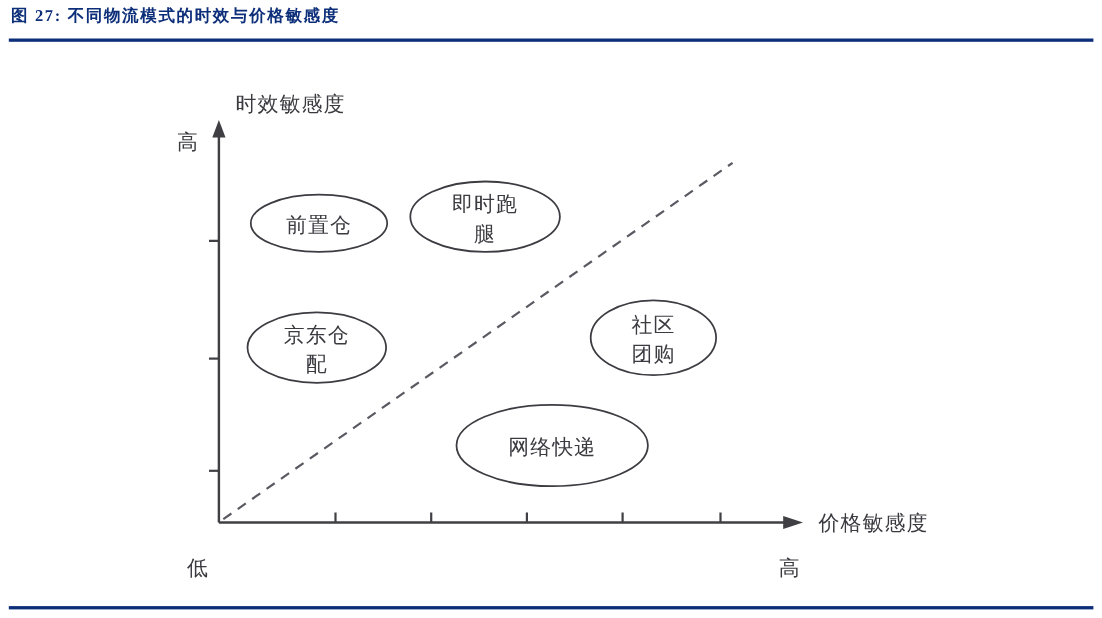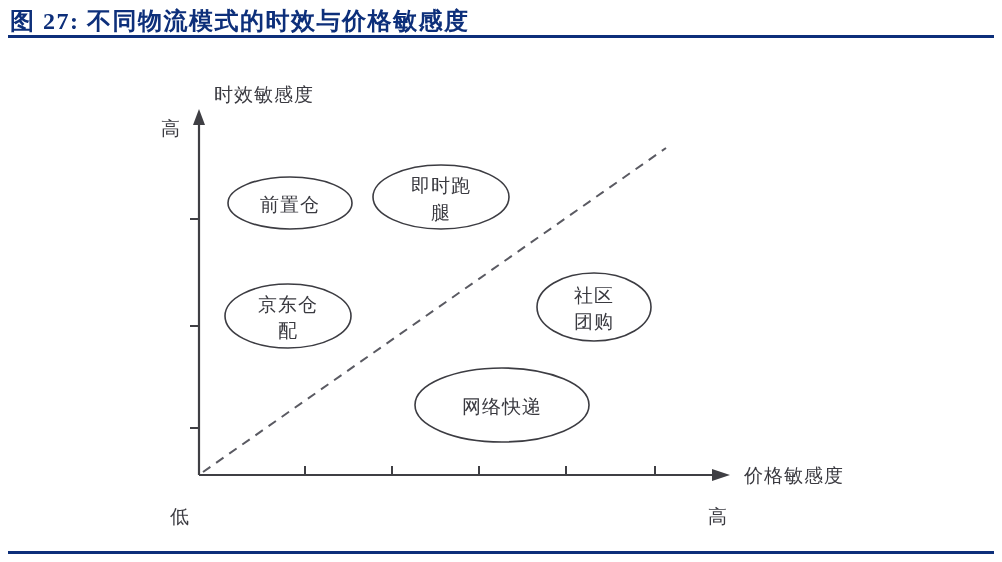--- a/index.html
+++ b/index.html
@@ -18,21 +18,21 @@
     position: relative;
     width: 1002px;
     height: 562px;
     box-sizing: border-box;
   }
   
   .figure-title {
     position: absolute;
     left: 10px;
     top: 5px;
-    font-size: 24px;
+    font-size: 15px;
     font-weight: bold;
     color: #0d2f7a;
     letter-spacing: 1.5px;
     white-space: nowrap;
     font-family: "Liberation Serif", "DejaVu Serif", serif;
   }
   .title-rule {
     position: absolute;
     left: 8px;
     top: 35px;

